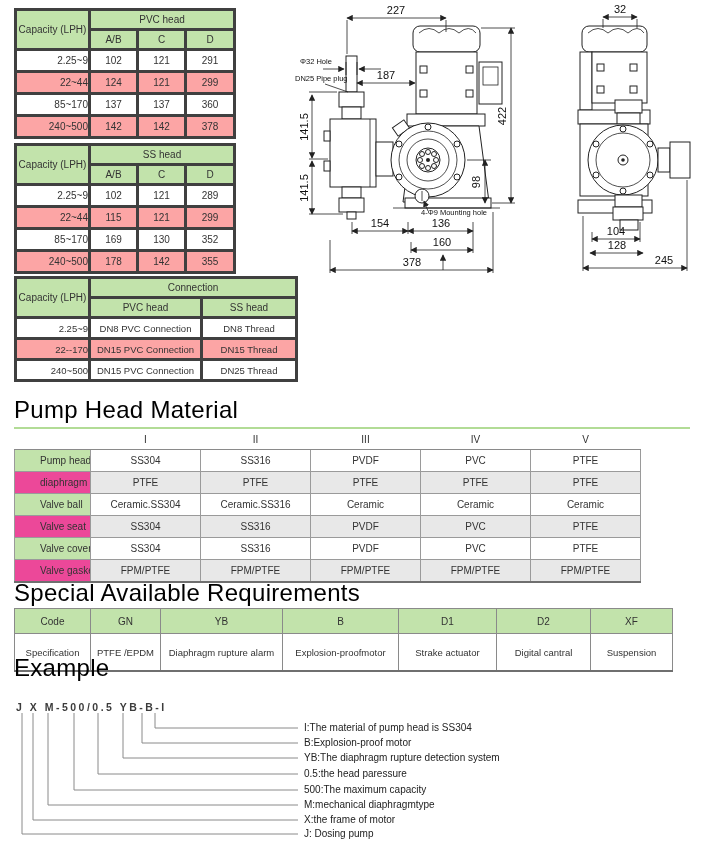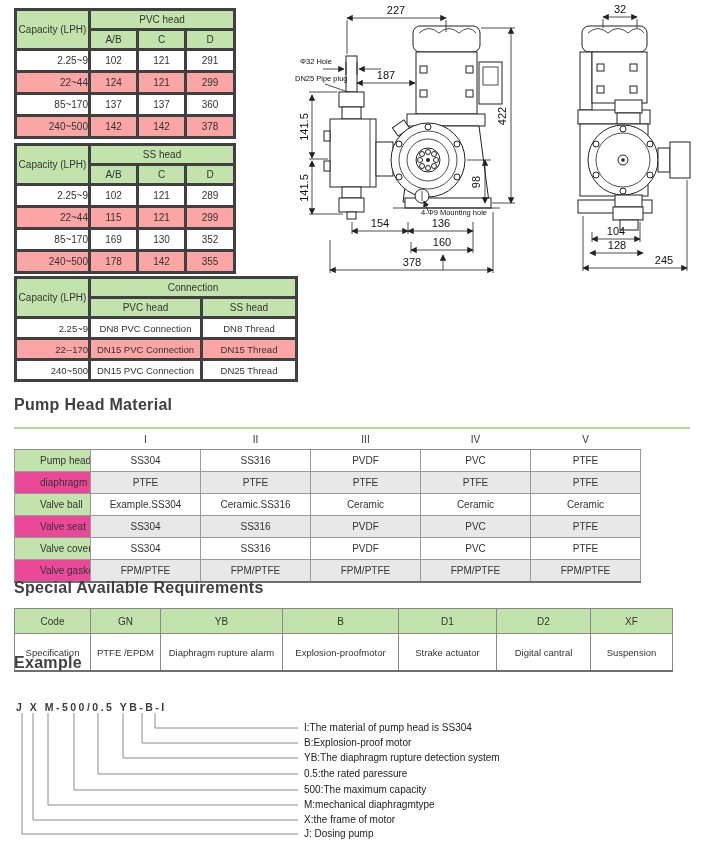--- a/index.html
+++ b/index.html
@@ -25,21 +25,21 @@
   .mattab td.lbl{background:#c2e3ab;text-align:left;padding-left:25px}
   .mattab tr.alt td{background:#e8e8e8}
   .mattab tr.alt td.lbl{background:#ec4899}
   .mattab{border-bottom:2px solid #6f6f6f}
 
   
   .reqtab{border:1px solid #6f6f6f;border-bottom:2px solid #6f6f6f;font-size:10px}
   .reqtab th{border:1px solid #8a8a8a;background:#c2e3ab;height:24px;font-weight:normal;text-align:center;padding:0;white-space:nowrap;overflow:hidden}
   .reqtab td{border:1px solid #8a8a8a;height:28px;text-align:center;background:#fff;padding:4px;font-size:9.5px;white-space:nowrap;overflow:hidden}
 
-  .h-blue{position:absolute;left:14px;font-size:16px;font-weight:bold;color:#404040;letter-spacing:.3px}
+  .h-blue{position:absolute;left:14px;font-size:24px;font-weight:normal;color:#000000;letter-spacing:.3px}
 
   
   .ex-code{position:absolute;left:16px;top:701px;font-size:10.5px;font-weight:bold;letter-spacing:2.5px;color:#3c3c3c;white-space:nowrap}
   .ex-item{position:absolute;left:304px;font-size:10px;color:#222;white-space:nowrap}
 
   
   .draw{position:absolute}
   .draw text{font-family:"Liberation Sans",sans-serif;fill:#111}
   .dimtxt{font-size:11px}
   .smalltxt{font-size:7.5px}
@@ -420,21 +420,21 @@
         <tr class="alt">
           <td class="lbl">diaphragm</td>
           <td>PTFE</td>
           <td>PTFE</td>
           <td>PTFE</td>
           <td>PTFE</td>
           <td>PTFE</td>
         </tr>
         <tr>
           <td class="lbl">Valve ball</td>
-          <td>Example.SS304</td>
+          <td>Ceramic.SS304</td>
           <td>Ceramic.SS316</td>
           <td>Ceramic</td>
           <td>Ceramic</td>
           <td>Ceramic</td>
         </tr>
         <tr class="alt">
           <td class="lbl">Valve seat</td>
           <td>SS304</td>
           <td>SS316</td>
           <td>PVDF</td>
@@ -510,19 +510,19 @@
     <path class="connln" d="M98,713 V774 H298"></path>
     <path class="connln" d="M74,713 V790 H298"></path>
     <path class="connln" d="M48,713 V805 H298"></path>
     <path class="connln" d="M33,713 V820 H298"></path>
     <path class="connln" d="M22,713 V834 H298"></path>
   </svg>
 
   <div class="ex-item" style="top:722px">I:The material of pump head is SS304</div>
   <div class="ex-item" style="top:737px">B:Explosion-proof motor</div>
   <div class="ex-item" style="top:752px">YB:The diaphragm rupture detection system</div>
-  <div class="ex-item" style="top:768px">0.5:the rated paressure</div>
+  <div class="ex-item" style="top:768px">0.5:the head paressure</div>
   <div class="ex-item" style="top:784px">500:The maximum capacity</div>
   <div class="ex-item" style="top:799px">M:mechanical diaphragmtype</div>
   <div class="ex-item" style="top:814px">X:the frame of motor</div>
   <div class="ex-item" style="top:828px">J: Dosing pump</div>
 
 </div>
 
 </body></html>

